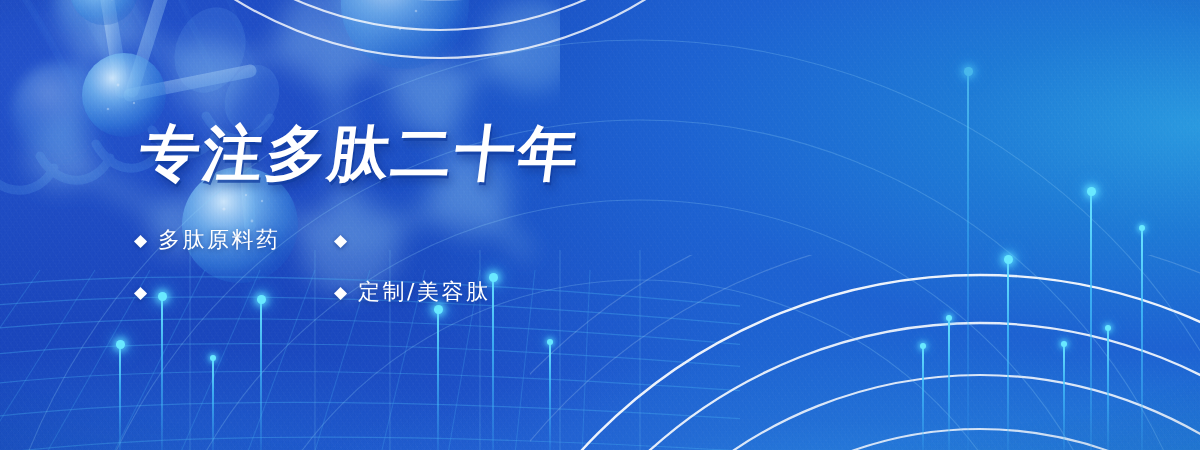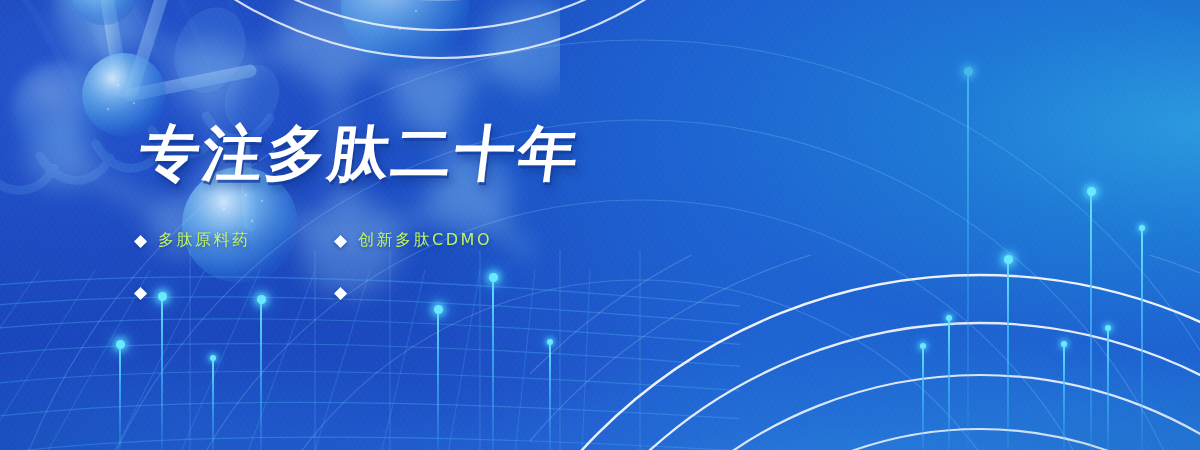--- a/index.html
+++ b/index.html
@@ -98,21 +98,21 @@
   .brow { display:flex; height:52px; align-items:center; }
   .bitem { display:flex; align-items:center; white-space:nowrap; }
   .bitem.c1 { width:200px; }
   .bitem.c2 { width:260px; }
   .dia {
     color:#ffffff; font-size:17px; line-height:1;
     margin-right:11px; display:inline-block;
     text-shadow:0 1px 4px rgba(8,40,120,.6);
   }
   .btxt {
-    color:#bef264; font-size:16px; font-weight:400; letter-spacing:2.5px;
+    color:#ffffff; font-size:22px; font-weight:400; letter-spacing:2.5px;
     text-shadow:0 2px 5px rgba(8,40,120,.55);
     font-family:"DejaVu Sans","Liberation Sans",sans-serif;
   }
 </style>
 </head>
 <body>
 
 <div id="banner">
 
   <div class="layer bg-base"></div>
@@ -340,29 +340,29 @@
 
     <div class="bullets">
 
       <div class="brow">
         <div class="bitem c1">
           <span class="dia">◆</span>
           <span class="btxt">多肽原料药</span>
         </div>
         <div class="bitem c2">
           <span class="dia">◆</span>
-          <span class="btxt">创新多肽CDMO</span>
         </div>
       </div>
 
       <div class="brow">
         <div class="bitem c1">
           <span class="dia">◆</span>
         </div>
         <div class="bitem c2">
           <span class="dia">◆</span>
+          <span class="btxt">定制/美容肽</span>
         </div>
       </div>
 
     </div>
   </div>
 
 </div>
 
 </body></html>

